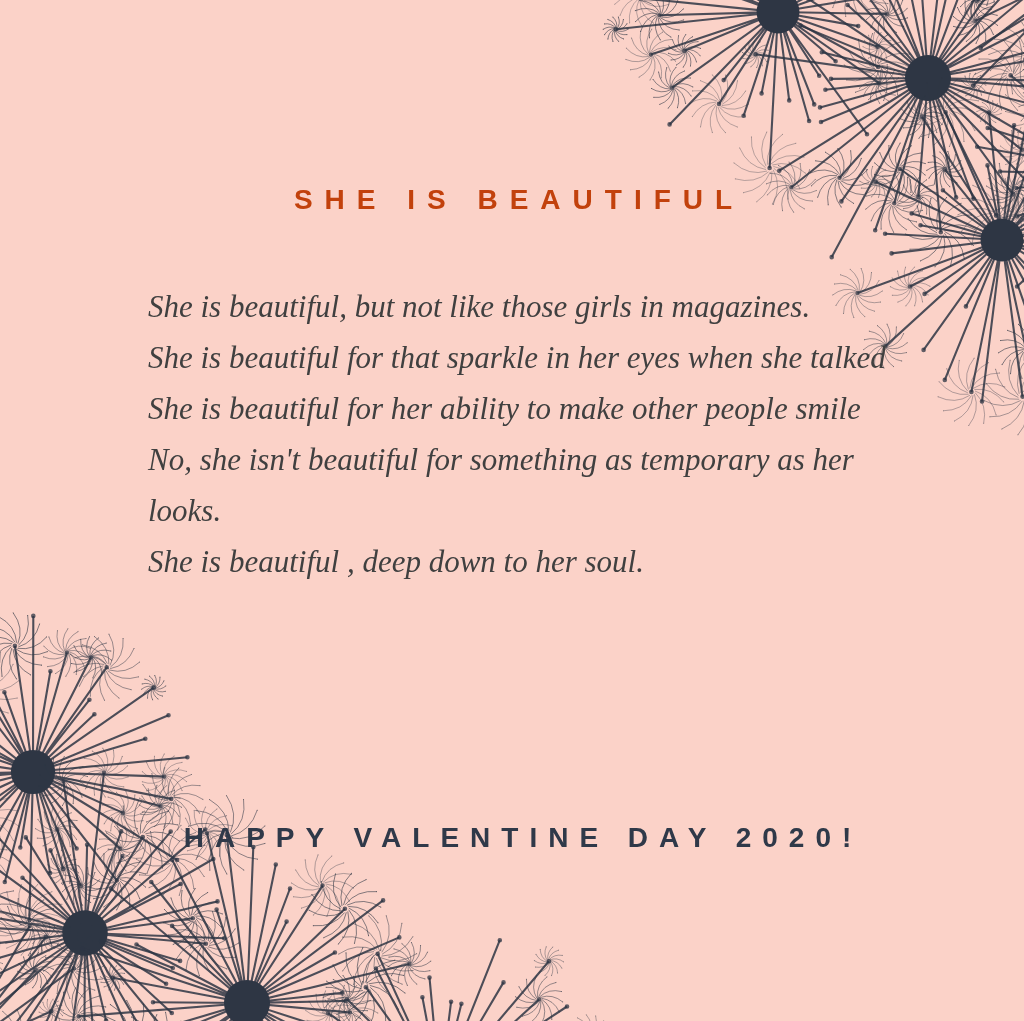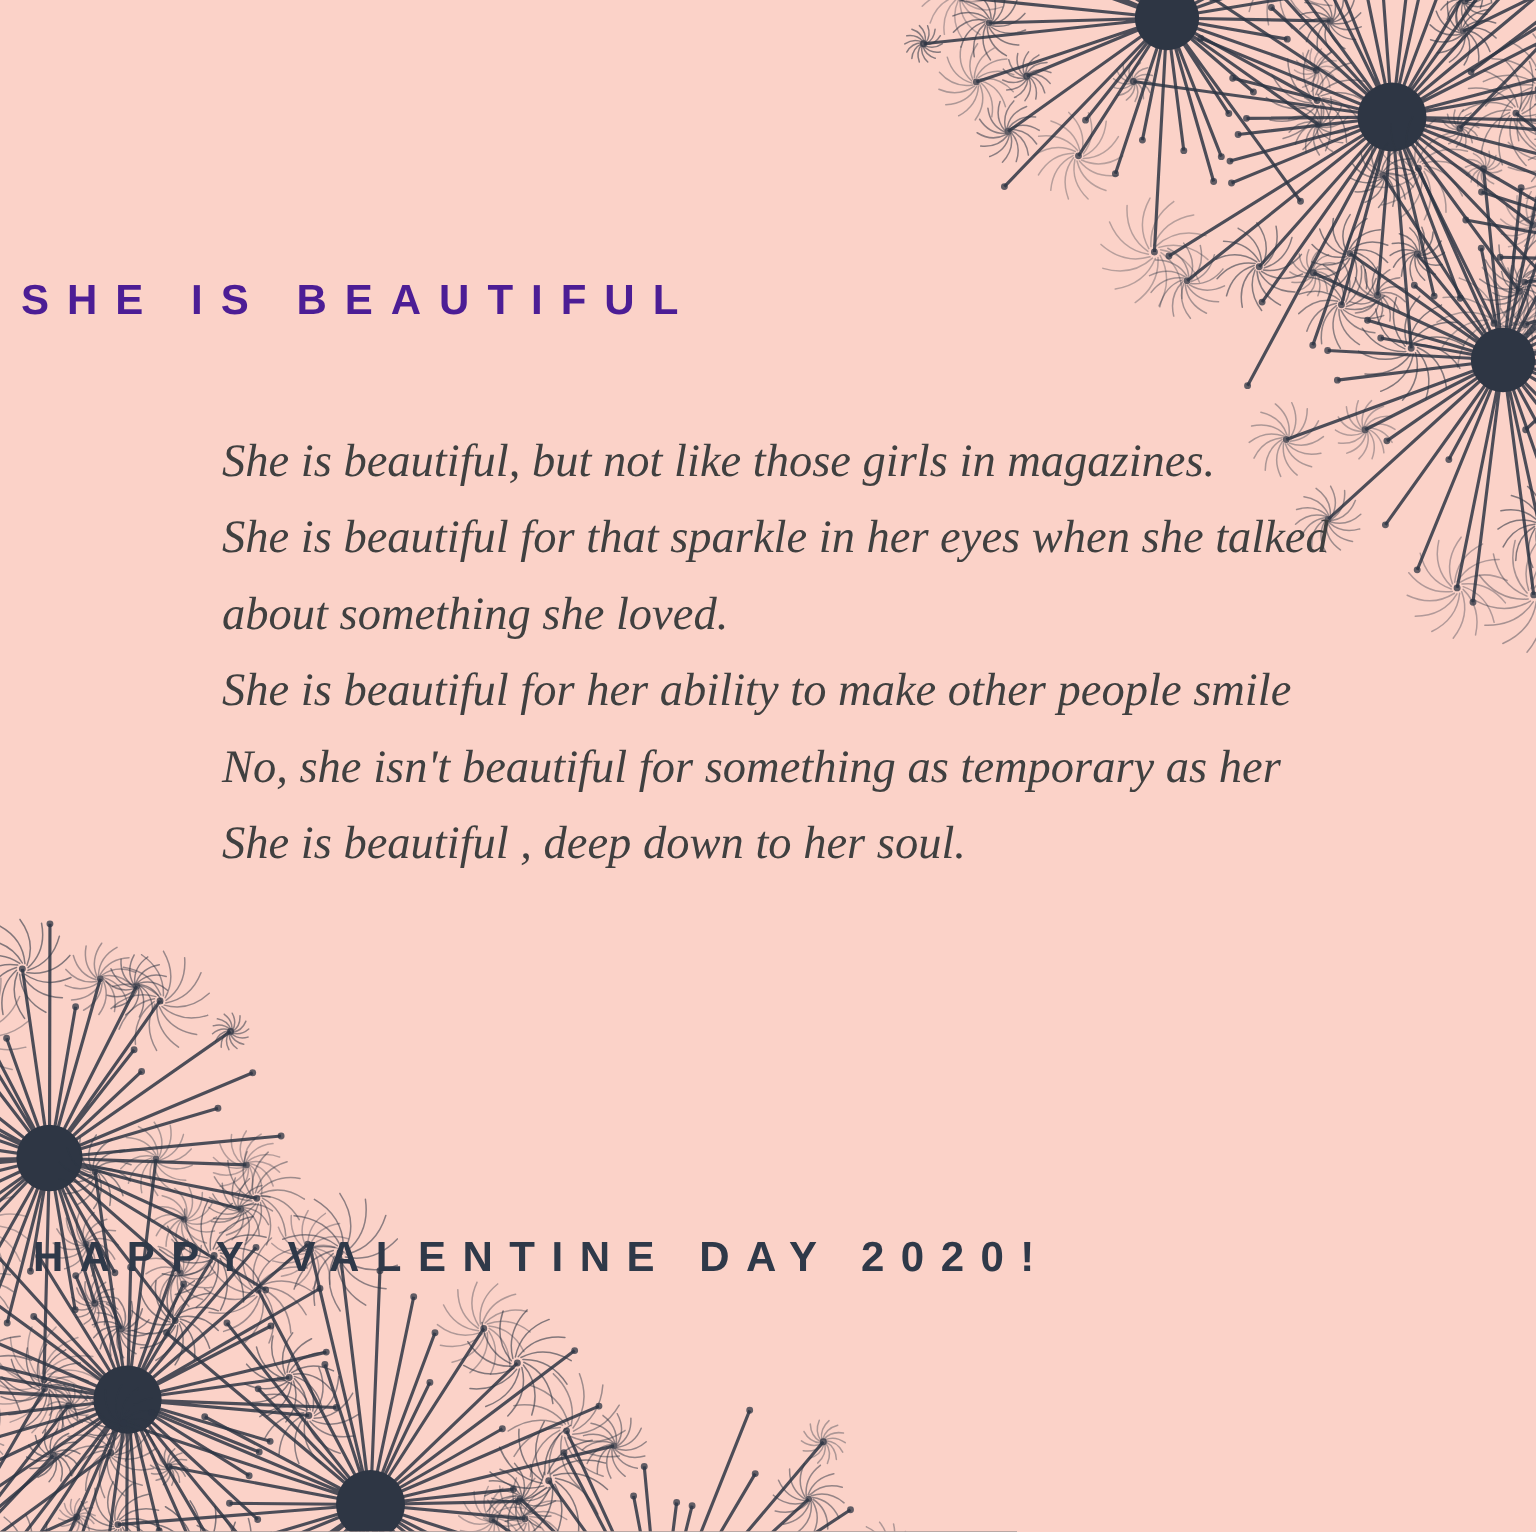--- a/index.html
+++ b/index.html
@@ -12,42 +12,43 @@
     font-family:"Liberation Sans", sans-serif;
   }
   #deco{
     position:absolute;left:0;top:0;width:1024px;height:1021px;
     pointer-events:none;
   }
   .title{
     position:absolute;
     left:0;right:0;top:184px;
     margin:0 0 0 14px;
+    text-align:center;
     font-family:"Liberation Sans", sans-serif;
     font-size:28px;
     font-weight:700;
     letter-spacing:12px;
-    color:#4c1d95;
+    color:#c2410c;
     white-space:nowrap;
   }
   .quote{
     position:absolute;
     left:148px;top:281px;
     font-family:"Liberation Serif", serif;
     font-style:italic;
     font-size:31px;
     line-height:51px;
     color:#404040;
     white-space:nowrap;
   }
   .valentine{
     position:absolute;
     left:0;right:0;top:822px;
     margin:0 0 0 22px;
-    text-align:left;
+    text-align:center;
     font-family:"Liberation Sans", sans-serif;
     font-size:28px;
     font-weight:700;
     letter-spacing:11px;
     color:#2f3949;
     white-space:nowrap;
   }
   .attribution{
     position:absolute;
     right:16px;top:990px;
@@ -306,22 +307,22 @@
       <path d="M440 1090L579.0 1095.8M440 1090L594.2 1116.7M440 1090L530.0 1112.5M440 1090L517.0 1132.5M440 1090L547.6 1157.5M440 1090L564.3 1198.0M440 1090L491.7 1157.9M440 1090L516.4 1227.7M440 1090L471.7 1177.8M440 1090L473.1 1242.3M440 1090L460.1 1245.5M440 1090L435.4 1195.0M440 1090L408.9 1197.3M440 1090L409.7 1182.6M440 1090L389.9 1168.7M440 1090L380.6 1165.6M440 1090L378.8 1143.4M440 1090L311.9 1184.1M440 1090L312.0 1150.8M440 1090L329.6 1125.8M440 1090L301.8 1104.1M440 1090L330.2 1095.2M440 1090L301.3 1076.4M440 1090L303.9 1050.3M440 1090L331.8 1035.9M440 1090L328.0 1013.1M440 1090L346.8 999.0M440 1090L365.8 987.2M440 1090L376.0 968.5M440 1090L377.7 953.9M440 1090L422.4 997.3M440 1090L429.5 977.6M440 1090L451.1 1001.7M440 1090L461.4 1003.8M440 1090L499.8 940.2M440 1090L503.5 982.4M440 1090L548.9 961.2M440 1090L539.1 999.4M440 1090L567.0 1006.5M440 1090L522.8 1053.3M440 1090L588.6 1035.8M440 1090L534.2 1072.9" stroke="#2e3644" stroke-width="2.1" fill="none" opacity="0.85"></path>
       <path d="M579.0 1095.8m-2.3 0a2.3 2.3 0 1 0 4.6 0a2.3 2.3 0 1 0 -4.6 0M594.2 1116.7m-2.3 0a2.3 2.3 0 1 0 4.6 0a2.3 2.3 0 1 0 -4.6 0M530.0 1112.5m-2.3 0a2.3 2.3 0 1 0 4.6 0a2.3 2.3 0 1 0 -4.6 0M517.0 1132.5m-2.3 0a2.3 2.3 0 1 0 4.6 0a2.3 2.3 0 1 0 -4.6 0M547.6 1157.5m-2.3 0a2.3 2.3 0 1 0 4.6 0a2.3 2.3 0 1 0 -4.6 0M564.3 1198.0m-2.3 0a2.3 2.3 0 1 0 4.6 0a2.3 2.3 0 1 0 -4.6 0M491.7 1157.9m-2.3 0a2.3 2.3 0 1 0 4.6 0a2.3 2.3 0 1 0 -4.6 0M516.4 1227.7m-2.3 0a2.3 2.3 0 1 0 4.6 0a2.3 2.3 0 1 0 -4.6 0M471.7 1177.8m-2.3 0a2.3 2.3 0 1 0 4.6 0a2.3 2.3 0 1 0 -4.6 0M473.1 1242.3m-2.3 0a2.3 2.3 0 1 0 4.6 0a2.3 2.3 0 1 0 -4.6 0M460.1 1245.5m-2.3 0a2.3 2.3 0 1 0 4.6 0a2.3 2.3 0 1 0 -4.6 0M435.4 1195.0m-2.3 0a2.3 2.3 0 1 0 4.6 0a2.3 2.3 0 1 0 -4.6 0M408.9 1197.3m-2.3 0a2.3 2.3 0 1 0 4.6 0a2.3 2.3 0 1 0 -4.6 0M409.7 1182.6m-2.3 0a2.3 2.3 0 1 0 4.6 0a2.3 2.3 0 1 0 -4.6 0M389.9 1168.7m-2.3 0a2.3 2.3 0 1 0 4.6 0a2.3 2.3 0 1 0 -4.6 0M380.6 1165.6m-2.3 0a2.3 2.3 0 1 0 4.6 0a2.3 2.3 0 1 0 -4.6 0M378.8 1143.4m-2.3 0a2.3 2.3 0 1 0 4.6 0a2.3 2.3 0 1 0 -4.6 0M311.9 1184.1m-2.3 0a2.3 2.3 0 1 0 4.6 0a2.3 2.3 0 1 0 -4.6 0M312.0 1150.8m-2.3 0a2.3 2.3 0 1 0 4.6 0a2.3 2.3 0 1 0 -4.6 0M329.6 1125.8m-2.3 0a2.3 2.3 0 1 0 4.6 0a2.3 2.3 0 1 0 -4.6 0M301.8 1104.1m-2.3 0a2.3 2.3 0 1 0 4.6 0a2.3 2.3 0 1 0 -4.6 0M330.2 1095.2m-2.3 0a2.3 2.3 0 1 0 4.6 0a2.3 2.3 0 1 0 -4.6 0M301.3 1076.4m-2.3 0a2.3 2.3 0 1 0 4.6 0a2.3 2.3 0 1 0 -4.6 0M303.9 1050.3m-2.3 0a2.3 2.3 0 1 0 4.6 0a2.3 2.3 0 1 0 -4.6 0M331.8 1035.9m-2.3 0a2.3 2.3 0 1 0 4.6 0a2.3 2.3 0 1 0 -4.6 0M328.0 1013.1m-2.3 0a2.3 2.3 0 1 0 4.6 0a2.3 2.3 0 1 0 -4.6 0M346.8 999.0m-2.3 0a2.3 2.3 0 1 0 4.6 0a2.3 2.3 0 1 0 -4.6 0M365.8 987.2m-2.3 0a2.3 2.3 0 1 0 4.6 0a2.3 2.3 0 1 0 -4.6 0M376.0 968.5m-2.3 0a2.3 2.3 0 1 0 4.6 0a2.3 2.3 0 1 0 -4.6 0M377.7 953.9m-2.3 0a2.3 2.3 0 1 0 4.6 0a2.3 2.3 0 1 0 -4.6 0M422.4 997.3m-2.3 0a2.3 2.3 0 1 0 4.6 0a2.3 2.3 0 1 0 -4.6 0M429.5 977.6m-2.3 0a2.3 2.3 0 1 0 4.6 0a2.3 2.3 0 1 0 -4.6 0M451.1 1001.7m-2.3 0a2.3 2.3 0 1 0 4.6 0a2.3 2.3 0 1 0 -4.6 0M461.4 1003.8m-2.3 0a2.3 2.3 0 1 0 4.6 0a2.3 2.3 0 1 0 -4.6 0M499.8 940.2m-2.3 0a2.3 2.3 0 1 0 4.6 0a2.3 2.3 0 1 0 -4.6 0M503.5 982.4m-2.3 0a2.3 2.3 0 1 0 4.6 0a2.3 2.3 0 1 0 -4.6 0M548.9 961.2m-2.3 0a2.3 2.3 0 1 0 4.6 0a2.3 2.3 0 1 0 -4.6 0M539.1 999.4m-2.3 0a2.3 2.3 0 1 0 4.6 0a2.3 2.3 0 1 0 -4.6 0M567.0 1006.5m-2.3 0a2.3 2.3 0 1 0 4.6 0a2.3 2.3 0 1 0 -4.6 0M522.8 1053.3m-2.3 0a2.3 2.3 0 1 0 4.6 0a2.3 2.3 0 1 0 -4.6 0M588.6 1035.8m-2.3 0a2.3 2.3 0 1 0 4.6 0a2.3 2.3 0 1 0 -4.6 0M534.2 1072.9m-2.3 0a2.3 2.3 0 1 0 4.6 0a2.3 2.3 0 1 0 -4.6 0" fill="#2e3644" opacity="0.75"></path>
       <circle cx="440" cy="1090" r="22.1" fill="#2e3644"></circle>
     </svg>
 
   <h1 class="title">SHE IS BEAUTIFUL</h1>
 
   <div class="quote">
     <div class="qline">She is beautiful, but not like those girls in magazines.</div>
     <div class="qline">She is beautiful for that sparkle in her eyes when she talked</div>
-    <div class="qline">about something she loved.</div>
     <div class="qline">She is beautiful for her ability to make other people smile</div>
     <div class="qline">No, she isn't beautiful for something as temporary as her</div>
+    <div class="qline">looks.</div>
     <div class="qline">She is beautiful , deep down to her soul.</div>
   </div>
 
   <h2 class="valentine">HAPPY VALENTINE DAY 2020!</h2>
 
 
 </div>
 
 </body></html>

